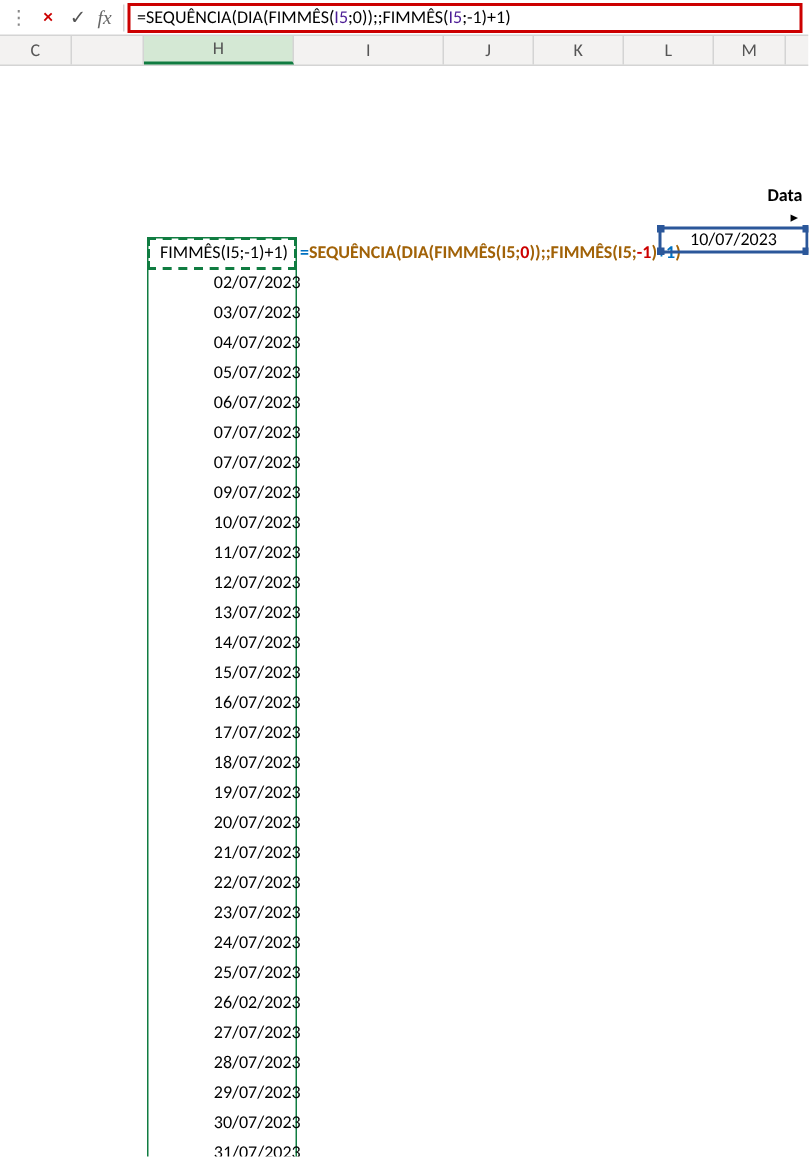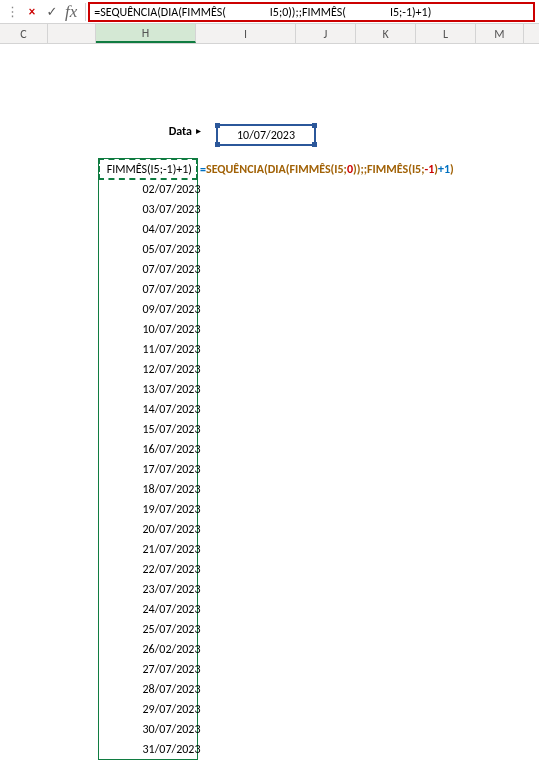--- a/index.html
+++ b/index.html
@@ -22,36 +22,36 @@
     display: flex;
     align-items: center;
     gap: 6px;
     padding: 0 6px;
     color: #666;
     font-size: 13px;
   }
   .fb-icon { width: 14px; height: 14px; display: flex; align-items: center; justify-content: center; }
   .fb-icon.red { color: #c00; font-weight: bold; }
   .fb-icon.check { color: #555; }
-  .fb-fx { font-style: italic; font-family: 'Times New Roman', serif; color: #666; font-size: 17px; }
+  .fb-fx { font-style: italic; font-family: 'Times New Roman', serif; color: #666; font-size: 13px; }
   .fb-divider { width: 1px; height: 18px; background: #d4d4d4; margin: 0 2px; }
   .fb-formula {
     flex: 1;
     padding: 1px 4px;
     font-size: 12px;
     border: 2px solid #c00;
     margin: 1px 4px 1px 0;
     height: 20px;
     display: flex;
     align-items: center;
     white-space: nowrap;
     overflow: hidden;
   }
   .fb-formula .black { color: #000; }
-  .fb-formula .blue { color: #000000; margin-left: 44px; }
+  .fb-formula .blue { color: #4c1d95; }
   .col-headers {
     display: flex;
     height: 20px;
     background: #f3f2f1;
     border-bottom: 1px solid #d4d4d4;
   }
   .col-header {
     border-right: 1px solid #d4d4d4;
     display: flex;
     align-items: center;
@@ -59,24 +59,25 @@
     font-size: 12px;
     color: #555;
   }
   .col-header.selected { background: #d4e8d4; border-bottom: 2px solid #107c41; }
   .grid {
     position: relative;
     background: #fff;
   }
   .data-row {
     display: flex;
-    align-items: flex-start;
+    align-items: flex-end;
     height: 22px;
     margin-top: 80px;
     margin-bottom: 12px;
+    flex-direction: column;
   }
   .data-label {
     width: 100px;
     text-align: right;
     padding-right: 4px;
     font-weight: bold;
   }
   .data-arrow { width: 12px; font-size: 10px;}
   .data-cell {
     width: 100px;
@@ -208,20 +209,21 @@
     </div>
   </div>
 
   <div class="results">
     <div class="dates-col">
       <div class="cell first">FIMMÊS(I5;-1)+1)</div>
       <div class="cell">02/07/2023</div>
       <div class="cell">03/07/2023</div>
       <div class="cell">04/07/2023</div>
       <div class="cell">05/07/2023</div>
+      <div class="cell">06/07/2023</div>
       <div class="cell">07/07/2023</div>
       <div class="cell">07/07/2023</div>
       <div class="cell">09/07/2023</div>
       <div class="cell">10/07/2023</div>
       <div class="cell">11/07/2023</div>
       <div class="cell">12/07/2023</div>
       <div class="cell">13/07/2023</div>
       <div class="cell">14/07/2023</div>
       <div class="cell">15/07/2023</div>
       <div class="cell">16/07/2023</div>

